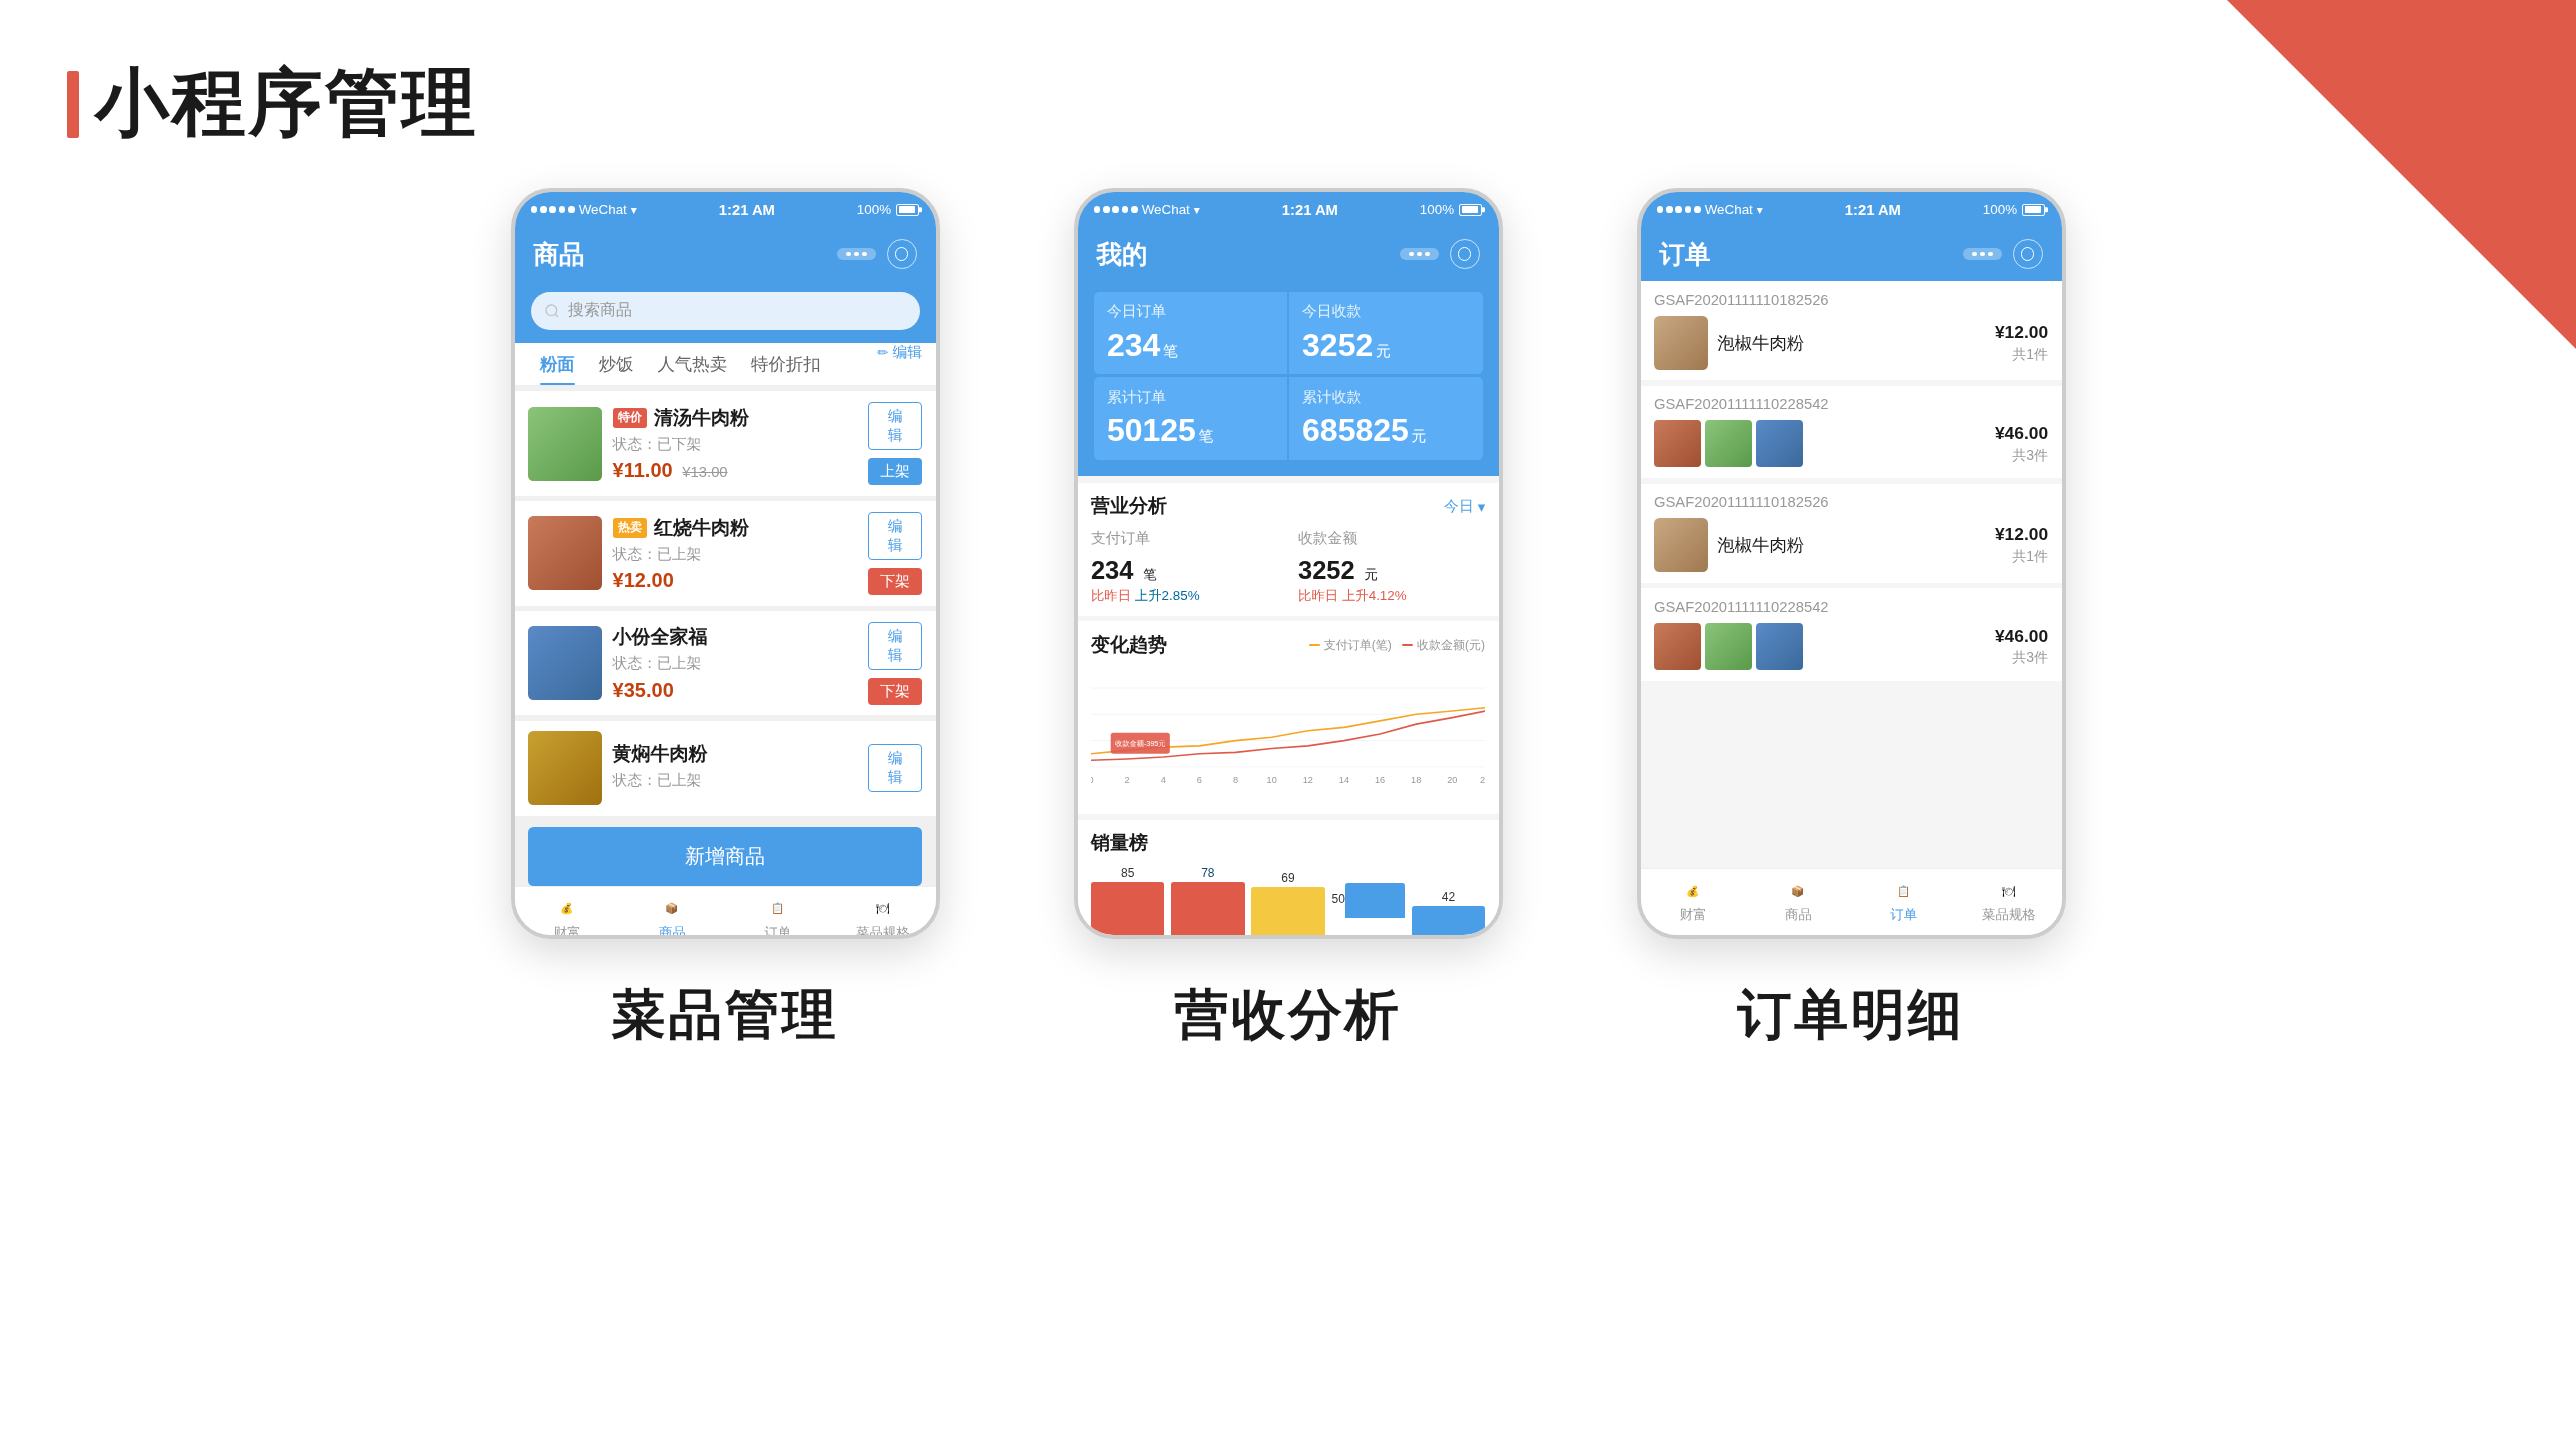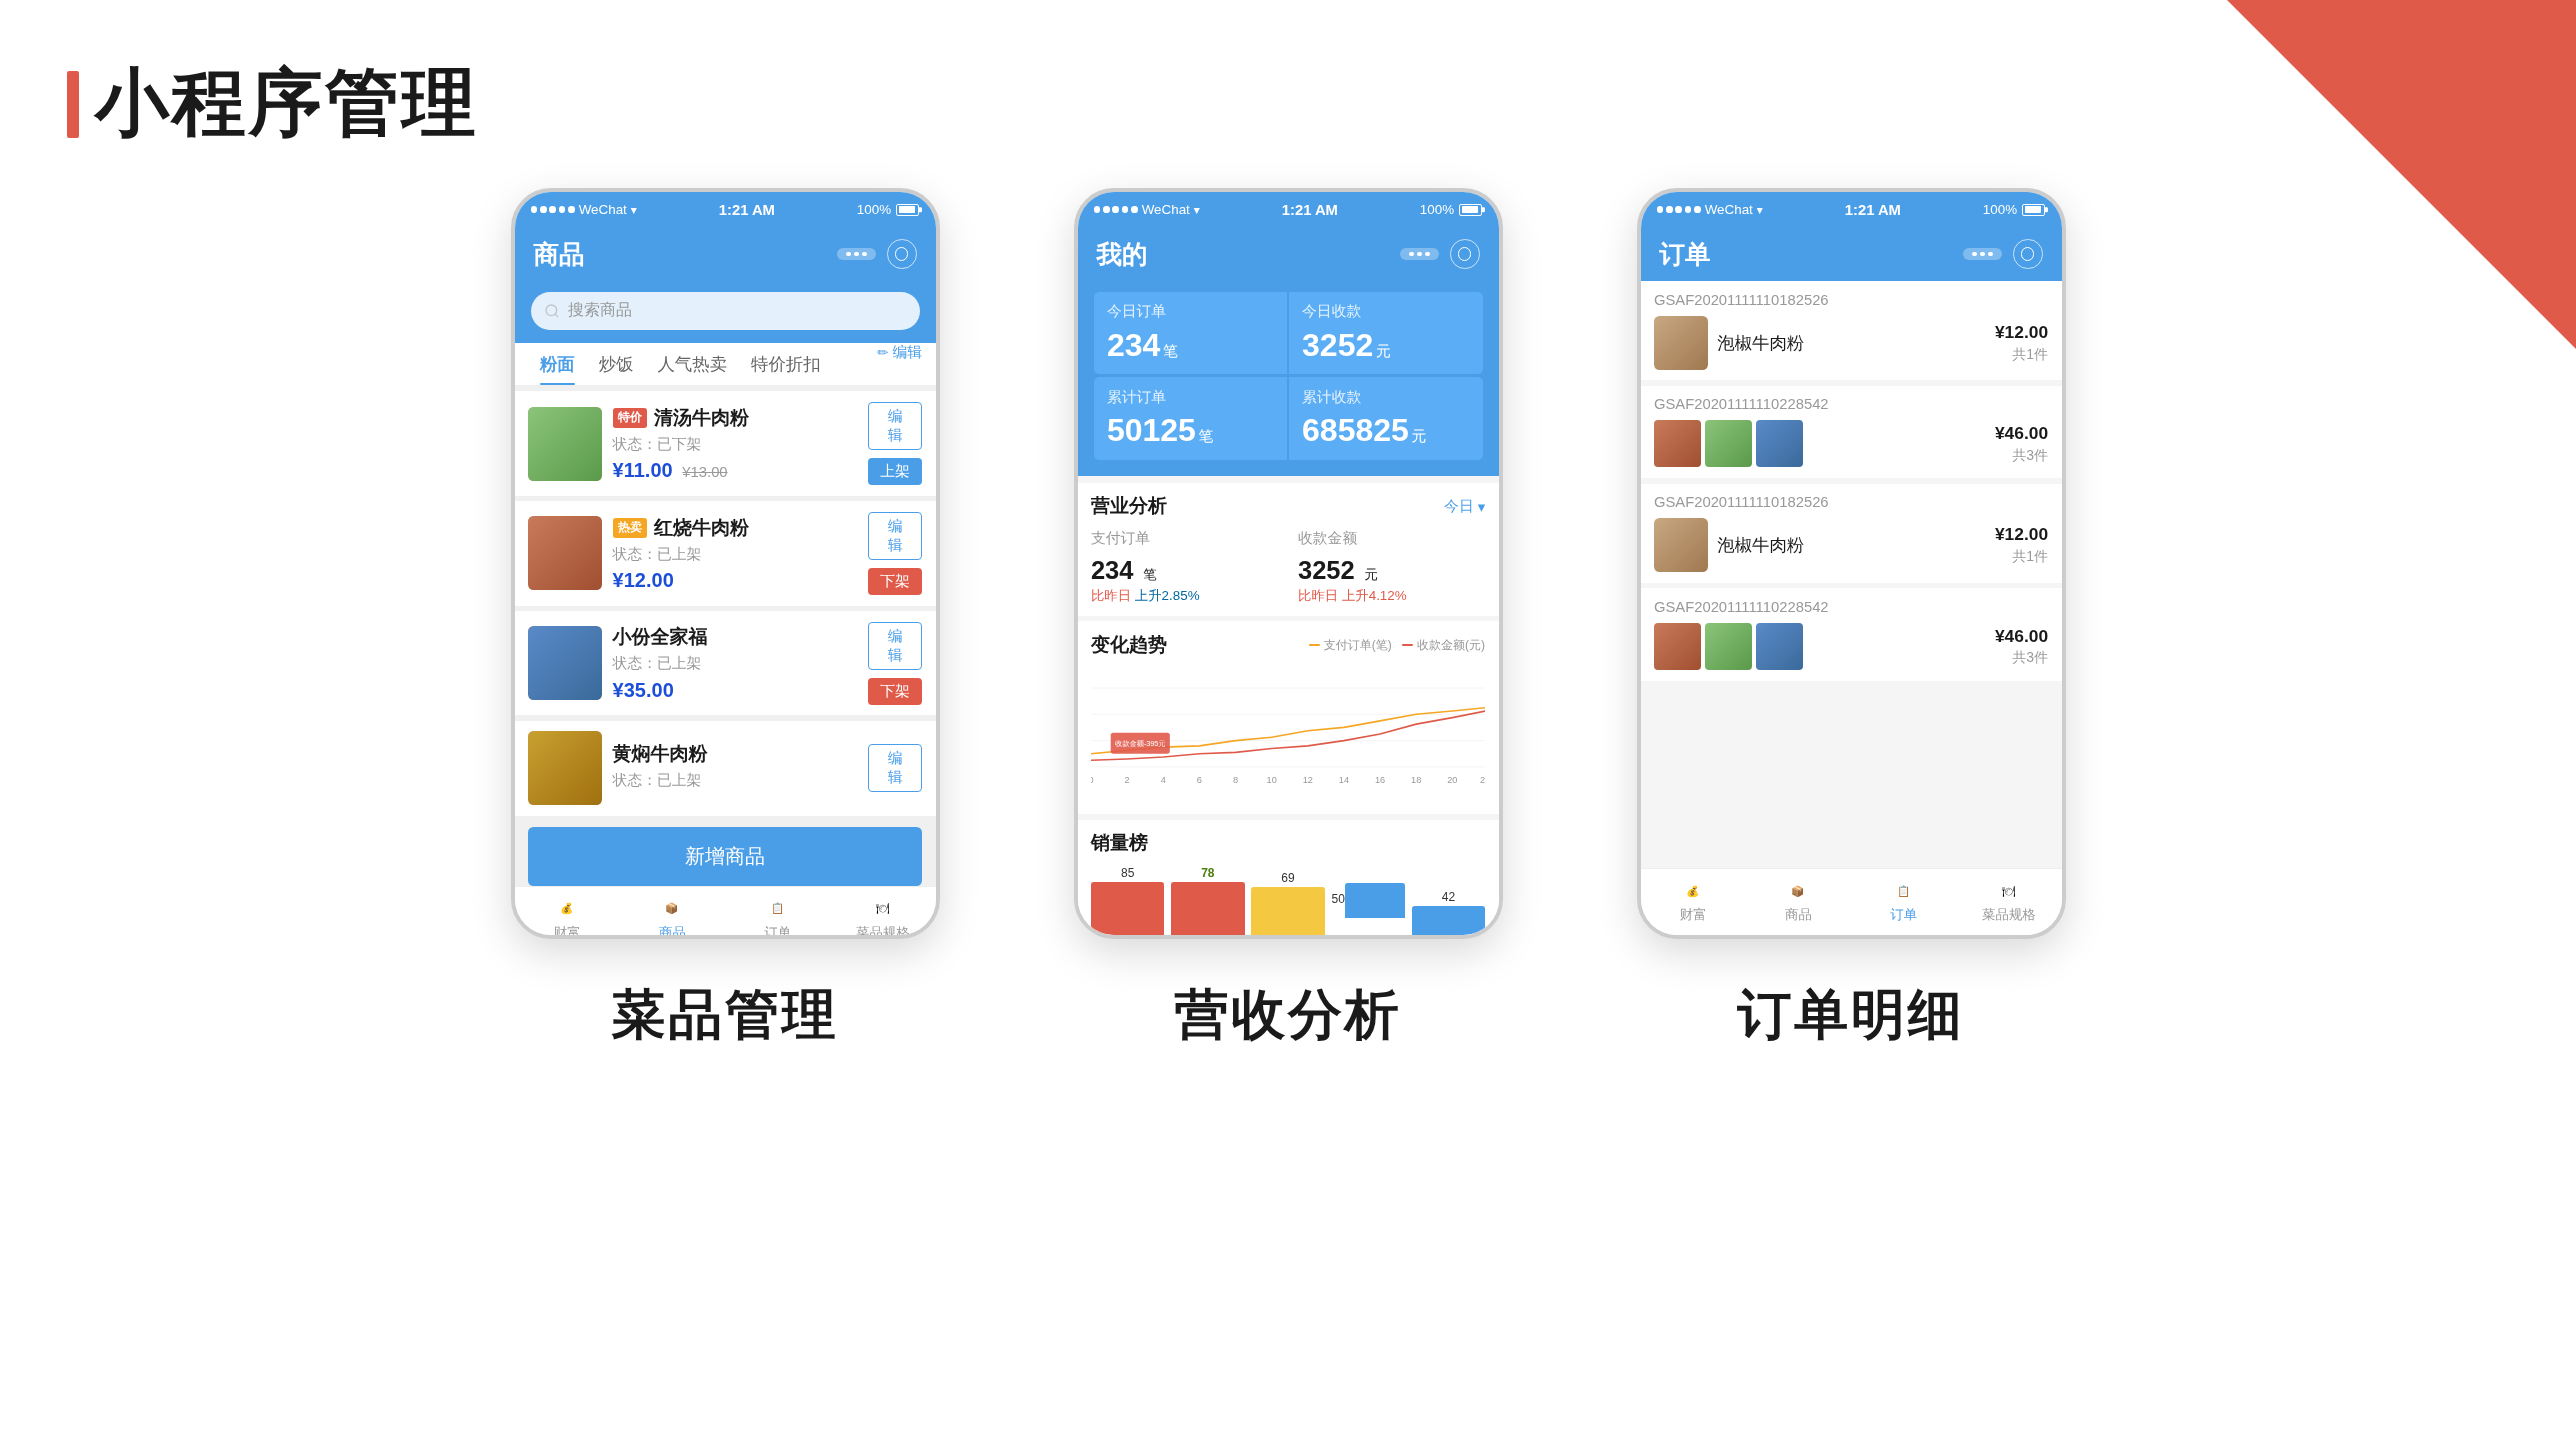--- a/index.html
+++ b/index.html
@@ -335,21 +335,21 @@
       color: #1a1a1a;
     }
     .product-status {
       font-size: 14.8px;
       color: #999;
       margin-bottom: 5.4px;
     }
     .product-price {
       font-size: 20px;
       font-weight: 700;
-      color: #1d4ed8;
+      color: #c2410c;
     }
     .product-price-old {
       font-size: 14.8px;
       color: #999;
       text-decoration: line-through;
       margin-left: 6.7px;
     }
     .product-actions {
       display: flex;
       flex-direction: column;
@@ -923,21 +923,21 @@
             <span class="section-title">销量榜</span>
           </div>
 
           <div style="display:flex;align-items:flex-end;gap:6.7px;height:94px;padding-bottom:24px;position:relative;">
             <div style="flex:1;display:flex;flex-direction:column;align-items:center;height:100%;justify-content:flex-end;">
               <span style="font-size:12px;color:#333;margin-bottom:2.7px;">85</span>
               <div style="width:100%;background:#e05a4a;border-radius:2.7px 2.7px 0 0;height:85%;"></div>
 
             </div>
             <div style="flex:1;display:flex;flex-direction:column;align-items:center;height:100%;justify-content:flex-end;">
-              <span style="font-size:12px;color:#4d7c0f;margin-bottom:2.7px;font-weight:bold;">78</span>
+              <span style="font-size:12px;color:#0c4a6e;margin-bottom:2.7px;">78</span>
               <div style="width:100%;background:#e05a4a;border-radius:2.7px 2.7px 0 0;height:78%;"></div>
 
             </div>
             <div style="flex:1;display:flex;flex-direction:column;align-items:center;height:100%;justify-content:flex-end;">
               <span style="font-size:12px;color:#333;margin-bottom:2.7px;">69</span>
               <div style="width:100%;background:#f5c842;border-radius:2.7px 2.7px 0 0;height:69%;"></div>
 
             </div>
             <div style="flex:1;display:flex;flex-direction:row;align-items:center;height:100%;justify-content:flex-end;">
               <span style="font-size:12px;color:#333;margin-bottom:2.7px;">50</span>

